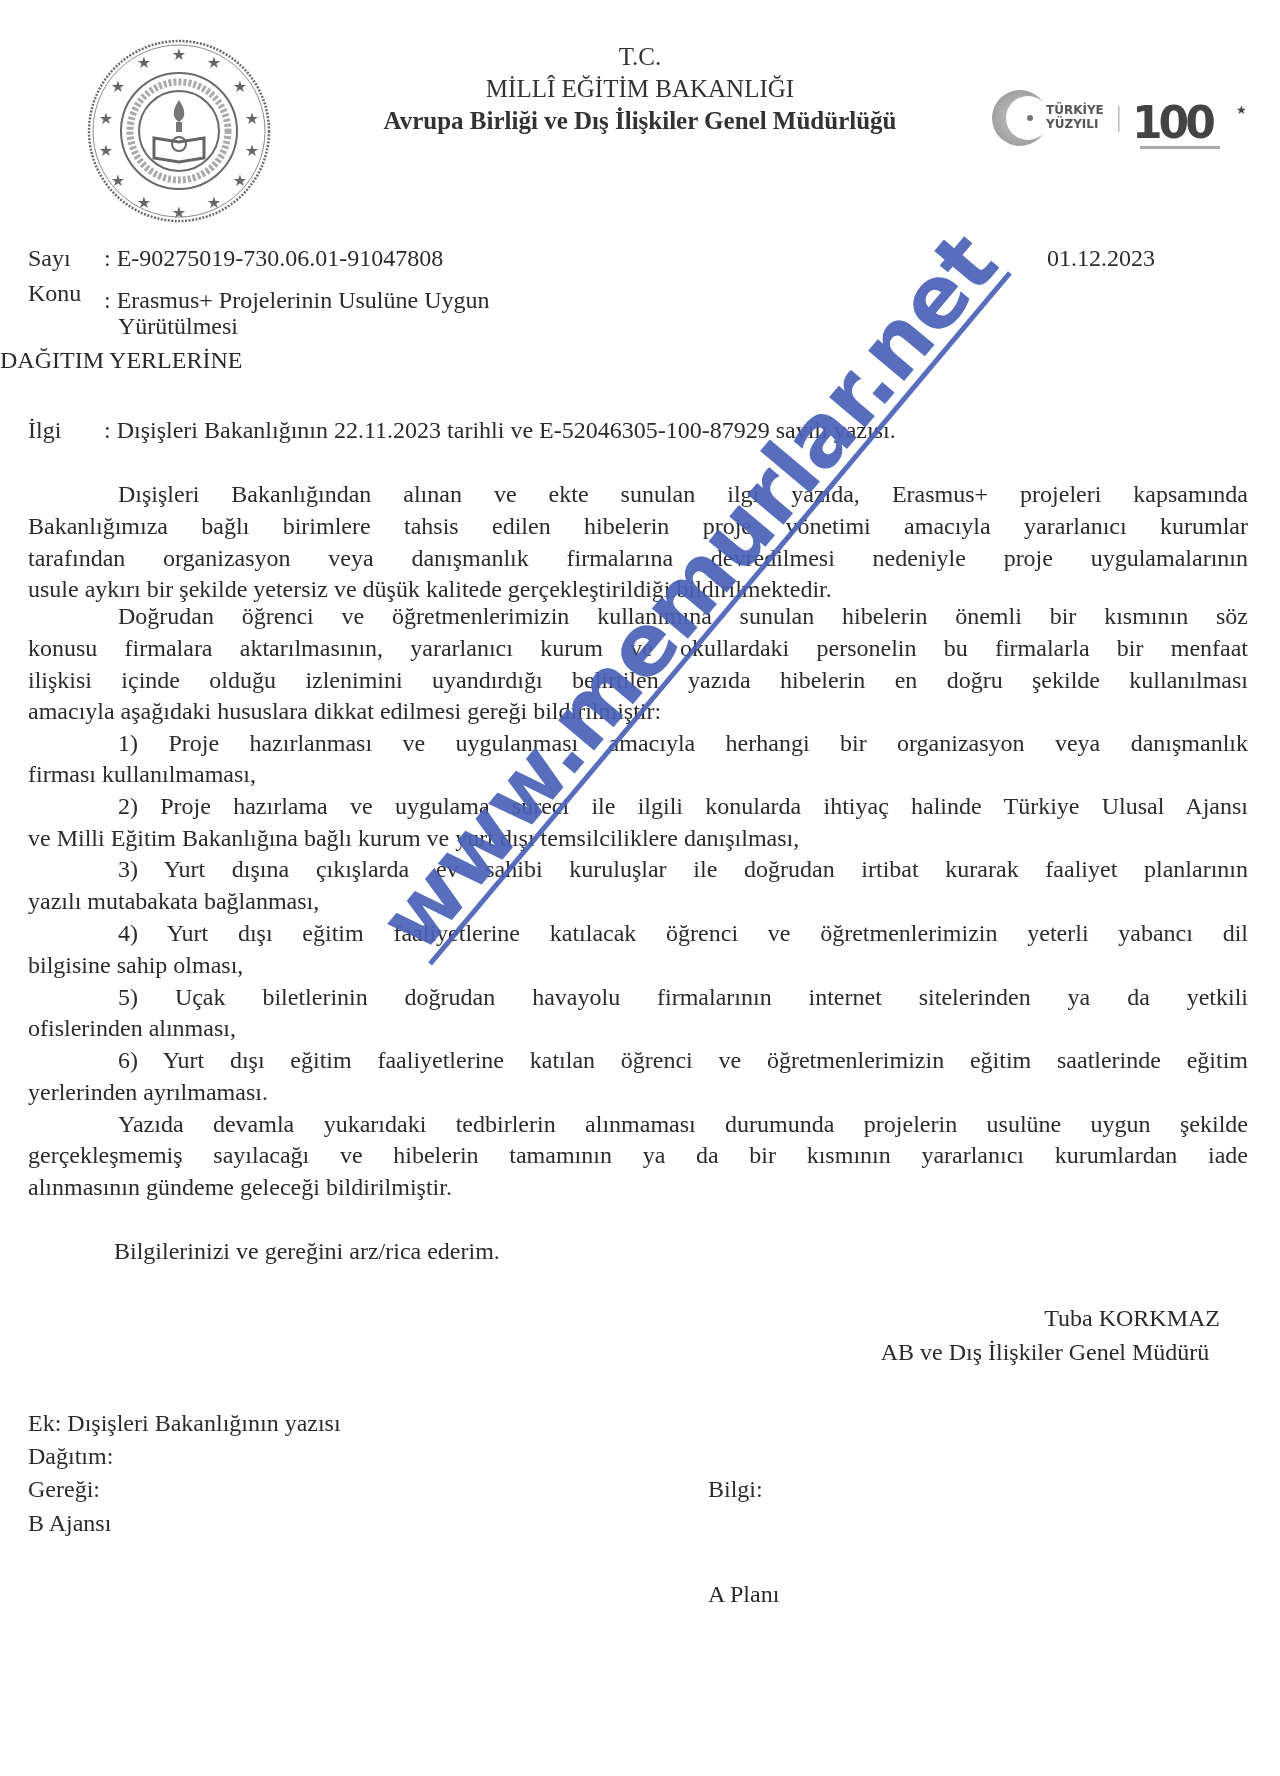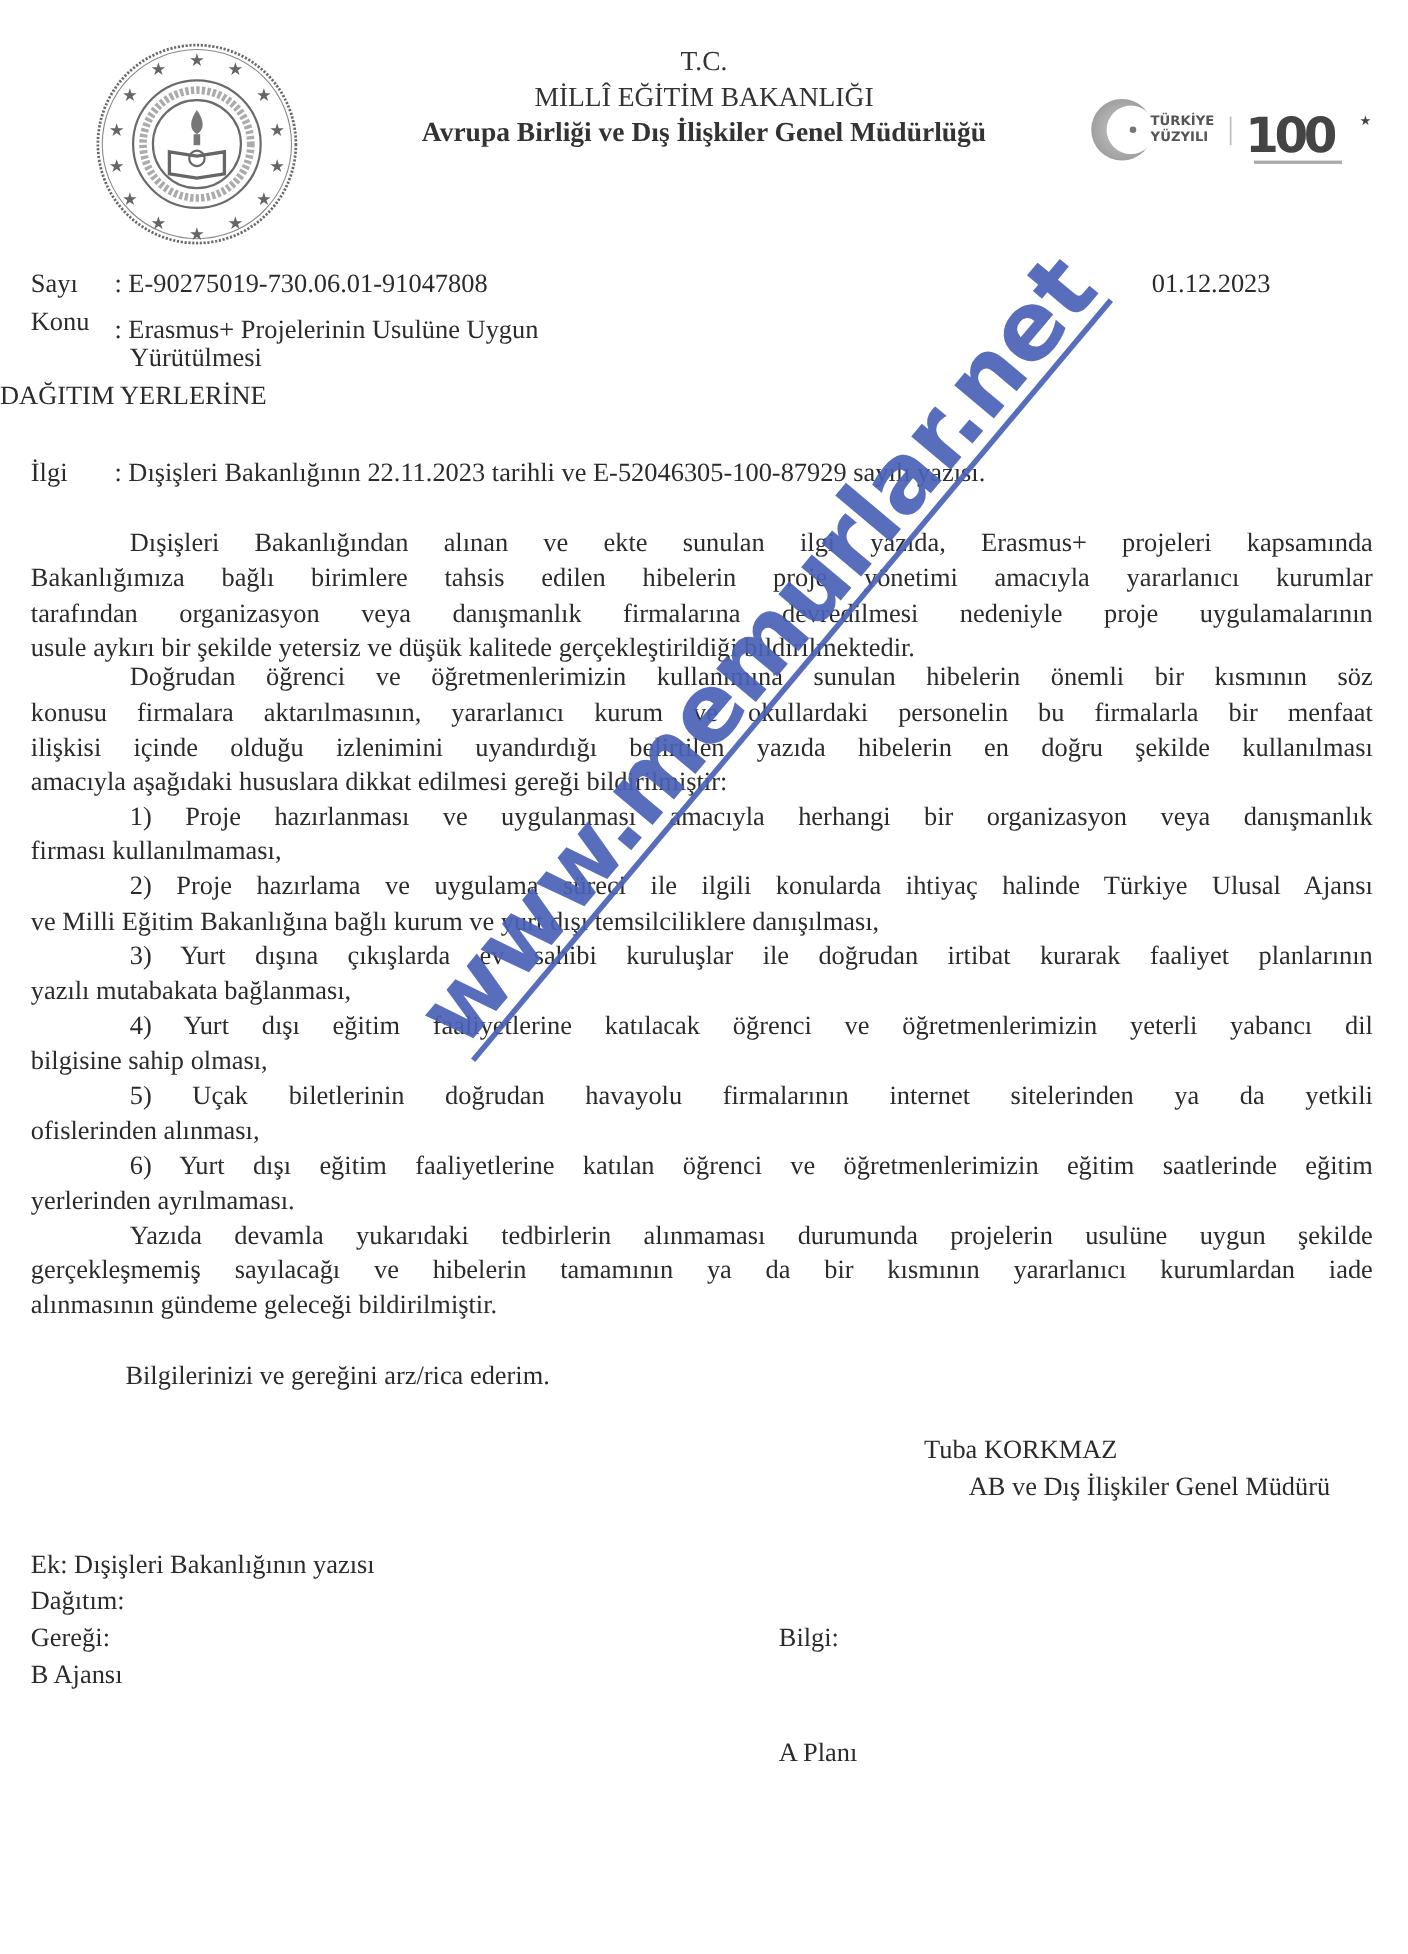--- a/index.html
+++ b/index.html
@@ -156,21 +156,21 @@
 </div>
 
 <div>
   <div class="j indent" style="top:1110px;">Yazıda devamla yukarıdaki tedbirlerin alınmaması durumunda projelerin usulüne uygun şekilde</div>
   <div class="j" style="top:1141px;">gerçekleşmemiş sayılacağı ve hibelerin tamamının ya da bir kısmının yararlanıcı kurumlardan iade</div>
   <div class="j last" style="top:1173px;">alınmasının gündeme geleceği bildirilmiştir.</div>
 </div>
 
 <div class="line" style="top:1237px;left:114px;">Bilgilerinizi ve gereğini arz/rica ederim.</div>
 
-<div class="abs" style="top:1304px;left:840px;width:380px;text-align:left;font-size:24px;line-height:28px;">Tuba KORKMAZ</div>
+<div class="abs" style="top:1304px;left:840px;width:380px;text-align:right;font-size:24px;line-height:28px;">Tuba KORKMAZ</div>
 <div class="abs" style="top:1338px;left:840px;width:410px;text-align:center;font-size:24px;line-height:28px;white-space:nowrap;">AB ve Dış İlişkiler Genel Müdürü</div>
 
 <div class="line" style="top:1409px;left:28px;">Ek: Dışişleri Bakanlığının yazısı</div>
 <div class="line" style="top:1442px;left:28px;">Dağıtım:</div>
 <div class="line" style="top:1475px;left:28px;">Gereği:</div>
 <div class="line" style="top:1509px;left:28px;">B Ajansı</div>
 <div class="line" style="top:1475px;left:708px;">Bilgi:</div>
 <div class="line" style="top:1580px;left:708px;">A Planı</div>
 
 <div id="watermark">

